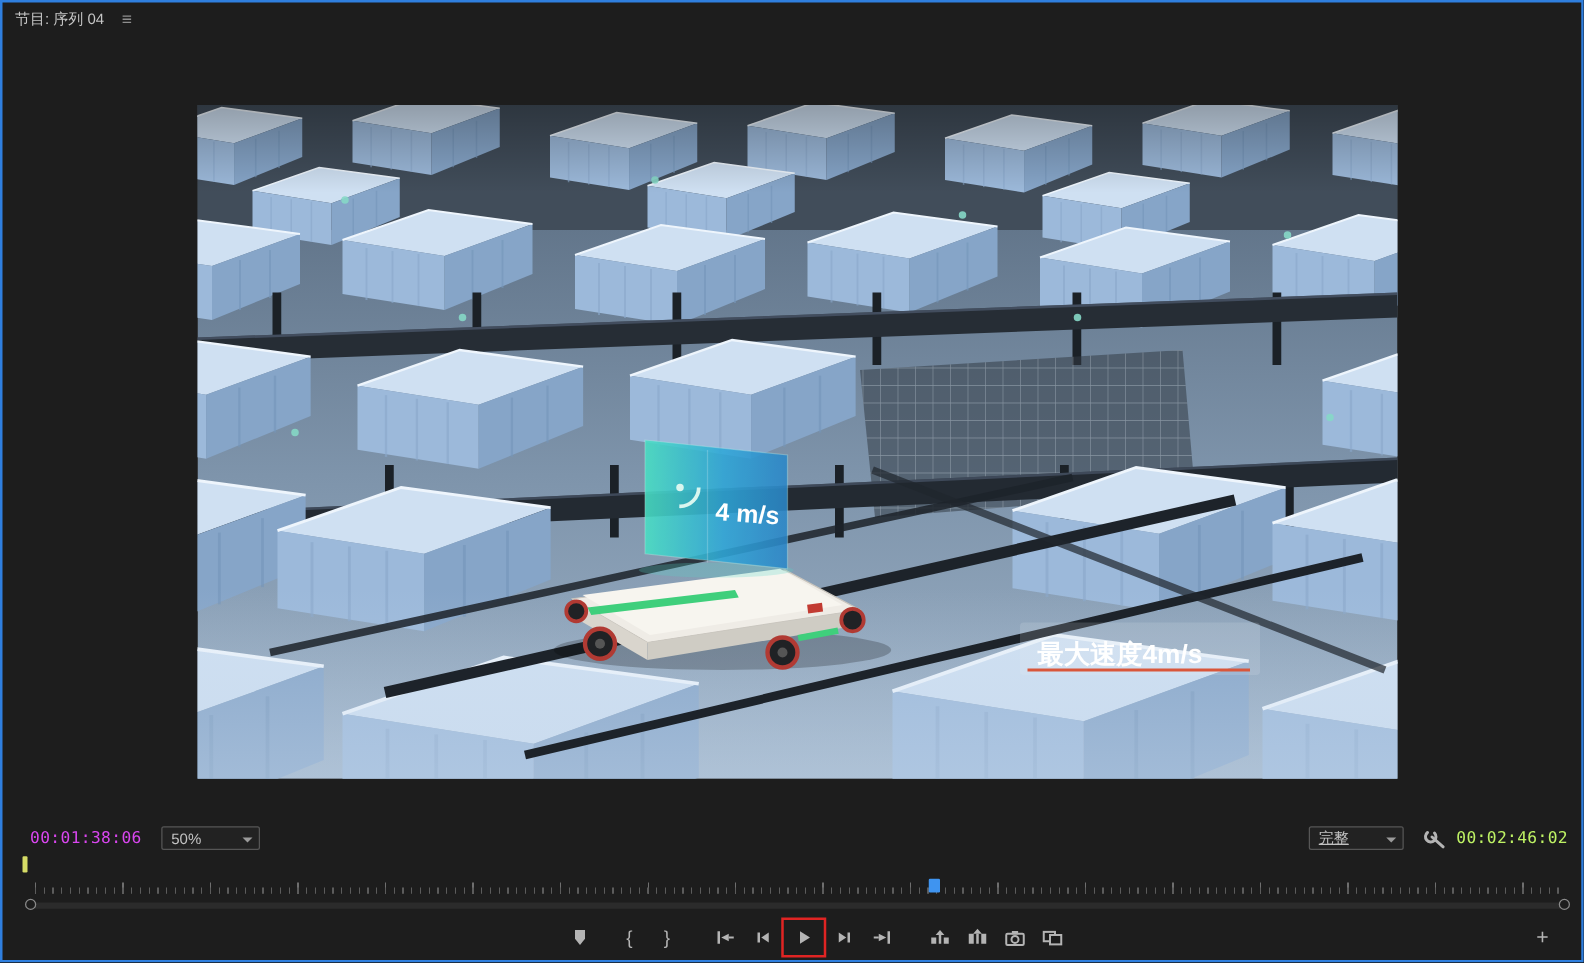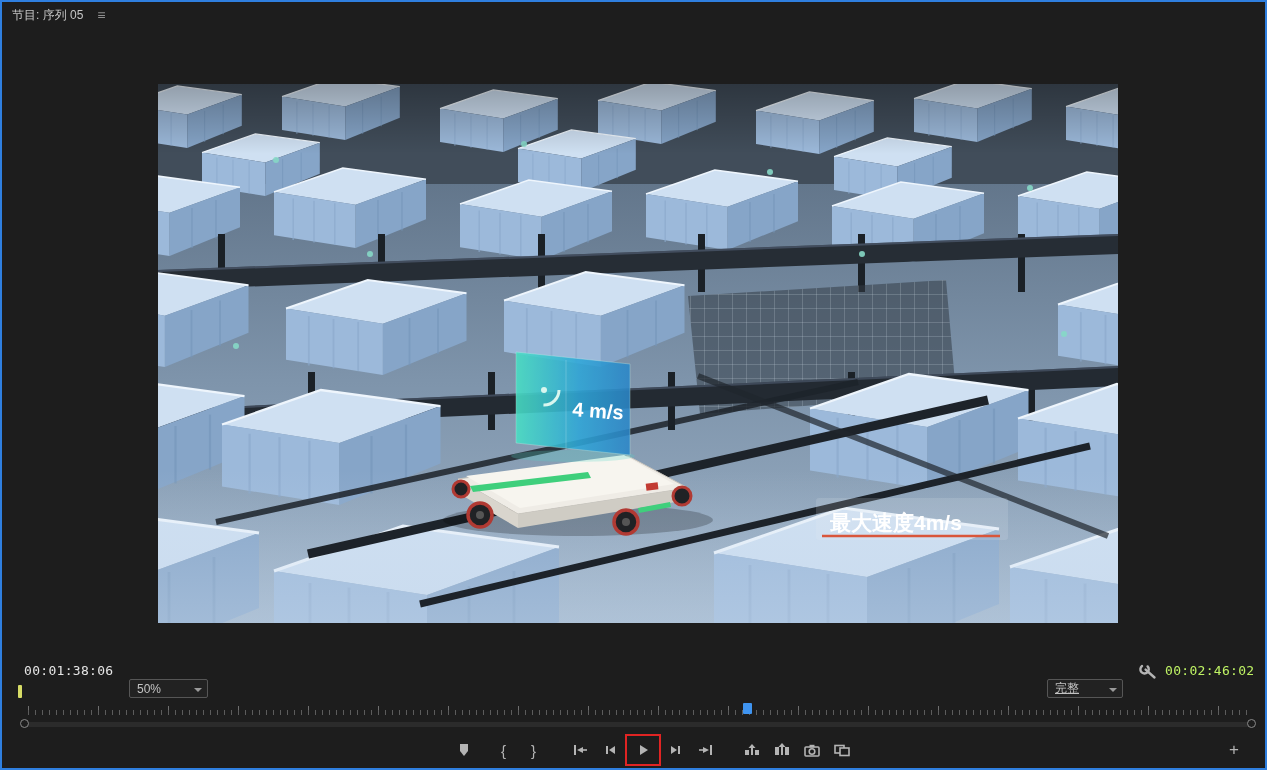--- a/index.html
+++ b/index.html
@@ -8,25 +8,25 @@
   .panel{position:relative;width:1267px;height:770px;background:#1d1d1d;
          border:2px solid #2f7fdf;overflow:hidden;}
   .header{position:absolute;top:0;left:0;right:0;height:26px;display:flex;
           align-items:center;padding-left:10px;color:#c6c6c6;font-size:12px;}
   .menu-icon{margin-left:14px;color:#8e8e8e;font-size:14px;cursor:pointer;}
   .video{position:absolute;left:156px;top:82px;width:960px;height:539px;background:#222;}
   .video svg{display:block;}
   
   .tc{position:absolute;font-family:"DejaVu Sans Mono","Liberation Mono",monospace;
       font-size:13px;letter-spacing:.3px;}
-  .tc-current{left:22px;top:661px;color:#e5e5e5;cursor:pointer;}
+  .tc-current{left:22px;top:661px;color:#d946ef;cursor:pointer;}
   .tc-total{left:1163px;top:661px;color:#bef264;}
   .dropdown{position:absolute;height:19px;border:1px solid #565656;border-radius:2px;
             background:#222;color:#c3c3c3;font-size:12px;display:flex;align-items:center;
-            padding:0 16px 0 7px;cursor:pointer;margin-top:18px;}
+            padding:0 16px 0 7px;cursor:pointer;}
   .dropdown .chev{position:absolute;right:5px;top:8px;width:0;height:0;
             border-left:4px solid transparent;border-right:4px solid transparent;
             border-top:4px solid #9a9a9a;}
   .dd-zoom{left:127px;top:659px;width:79px;}
   .dd-quality{left:1045px;top:659px;width:76px;text-decoration:underline;}
   .wrench{position:absolute;left:1136px;top:660px;width:20px;height:18px;cursor:pointer;}
   
   .seq-marker{position:absolute;left:16px;top:683px;width:4px;height:13px;
               background:#d6dc66;border-radius:1px;}
   .ruler{position:absolute;left:26px;top:701px;width:1224px;height:12px;cursor:pointer;}
@@ -54,21 +54,21 @@
            align-items:center;justify-content:center;color:#b4b4b4;font-size:17px;cursor:pointer;}
   svg .ic{stroke:#b4b4b4;fill:none;stroke-width:1.6;}
   svg .icf{fill:#b4b4b4;stroke:none;}
 </style>
 </head>
 <body>
 
 <div class="panel">
 
   <div class="header">
-    <span>节目: 序列 05</span>
+    <span>节目: 序列 04</span>
     <span class="menu-icon">≡</span>
   </div>
 
   <div class="video">
     <svg width="960" height="539" viewBox="0 0 960 539" preserveAspectRatio="none">
       <defs>
         <linearGradient id="bg" x1="0" y1="0" x2="0" y2="1">
           <stop offset="0" stop-color="#55677b"></stop>
           <stop offset=".55" stop-color="#7e94ab"></stop>
           <stop offset="1" stop-color="#9db2c7"></stop>

